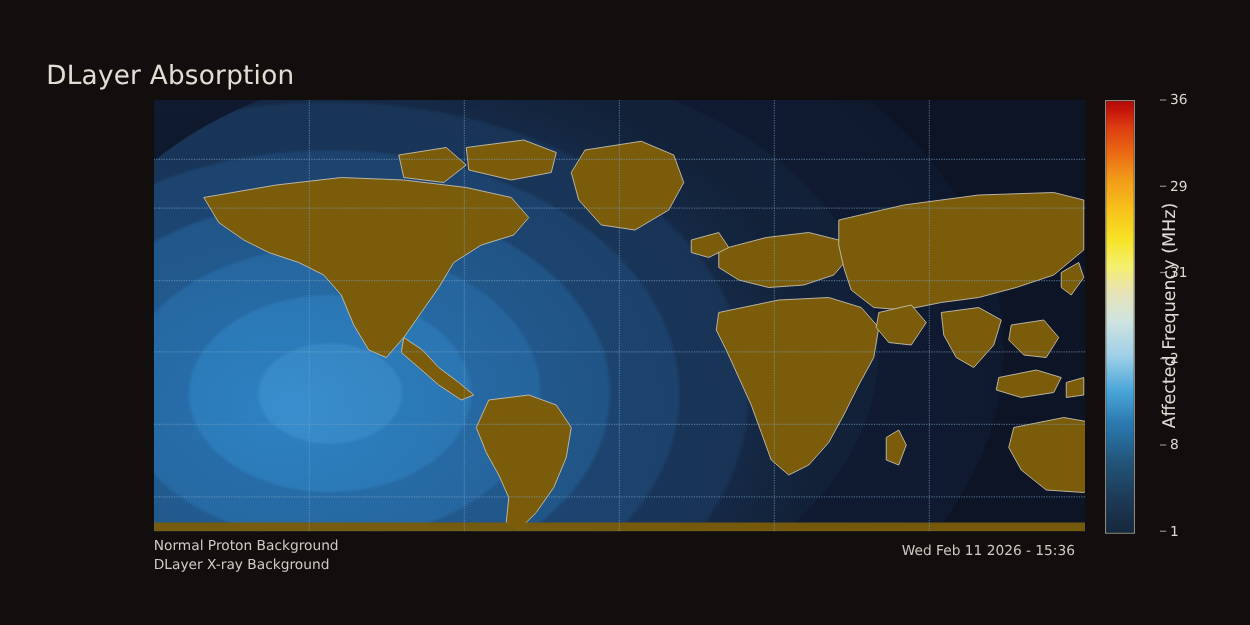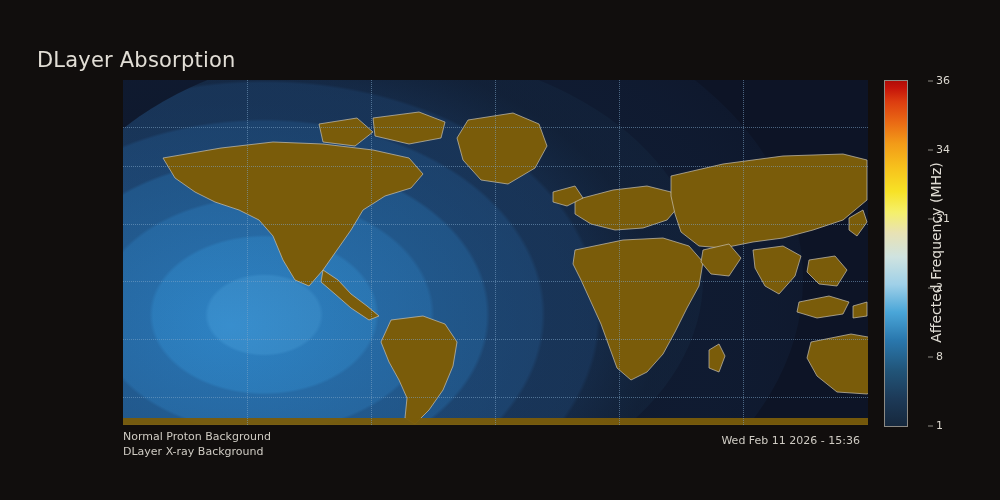--- a/index.html
+++ b/index.html
@@ -260,21 +260,21 @@
            #9fd0e8 41%, #cfe3e0 49%, #e8e2b4 56%, #f5f06a 62%,
            #f7e226 68%, #f7c11c 75%, #f29a18 82%, #ea6a14 88%,
            #dc3d10 94%, #c5140a 98%, #b00d08 100%);"></div>
   </div>
 
   <div class="cbar-ticks">
     <div class="cbar-tick" style="top:345px"><span class="dash"></span><span>1</span></div>
     <div class="cbar-tick" style="top:276px"><span class="dash"></span><span>8</span></div>
     <div class="cbar-tick" style="top:207px"><span class="dash"></span><span>2</span></div>
     <div class="cbar-tick" style="top:138px"><span class="dash"></span><span>31</span></div>
-    <div class="cbar-tick" style="top:69px"><span class="dash"></span><span>34</span></div>
+    <div class="cbar-tick" style="top:69px"><span class="dash"></span><span>29</span></div>
     <div class="cbar-tick" style="top:0px"><span class="dash"></span><span>36</span></div>
   </div>
 
   <div class="cbar-label">Affected Frequency (MHz)</div>
 
   <div class="note note1">Normal Proton Background</div>
   <div class="note note2">DLayer X-ray Background</div>
   <div class="stamp">Wed Feb 11 2026 - 15:36</div>
 
 </div>

